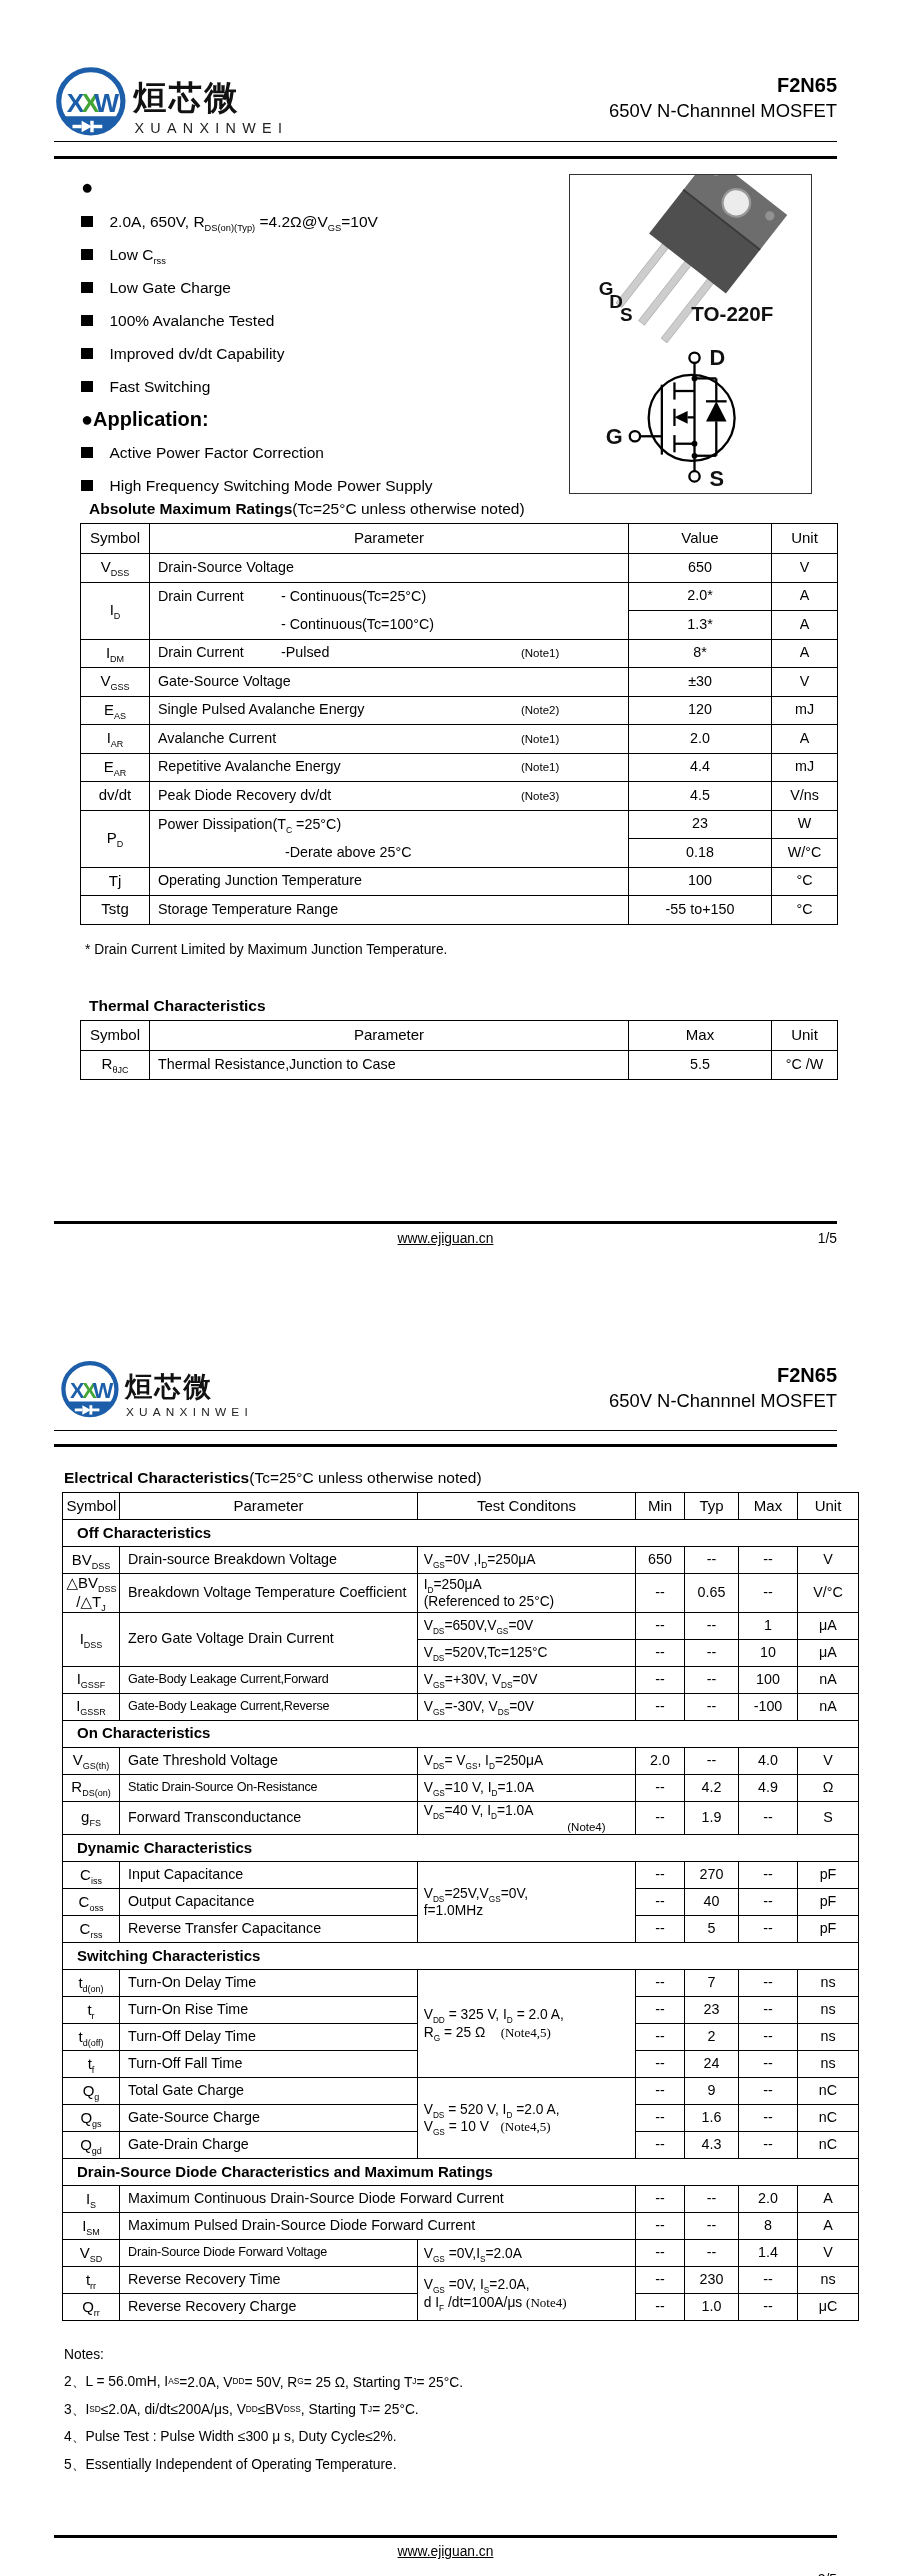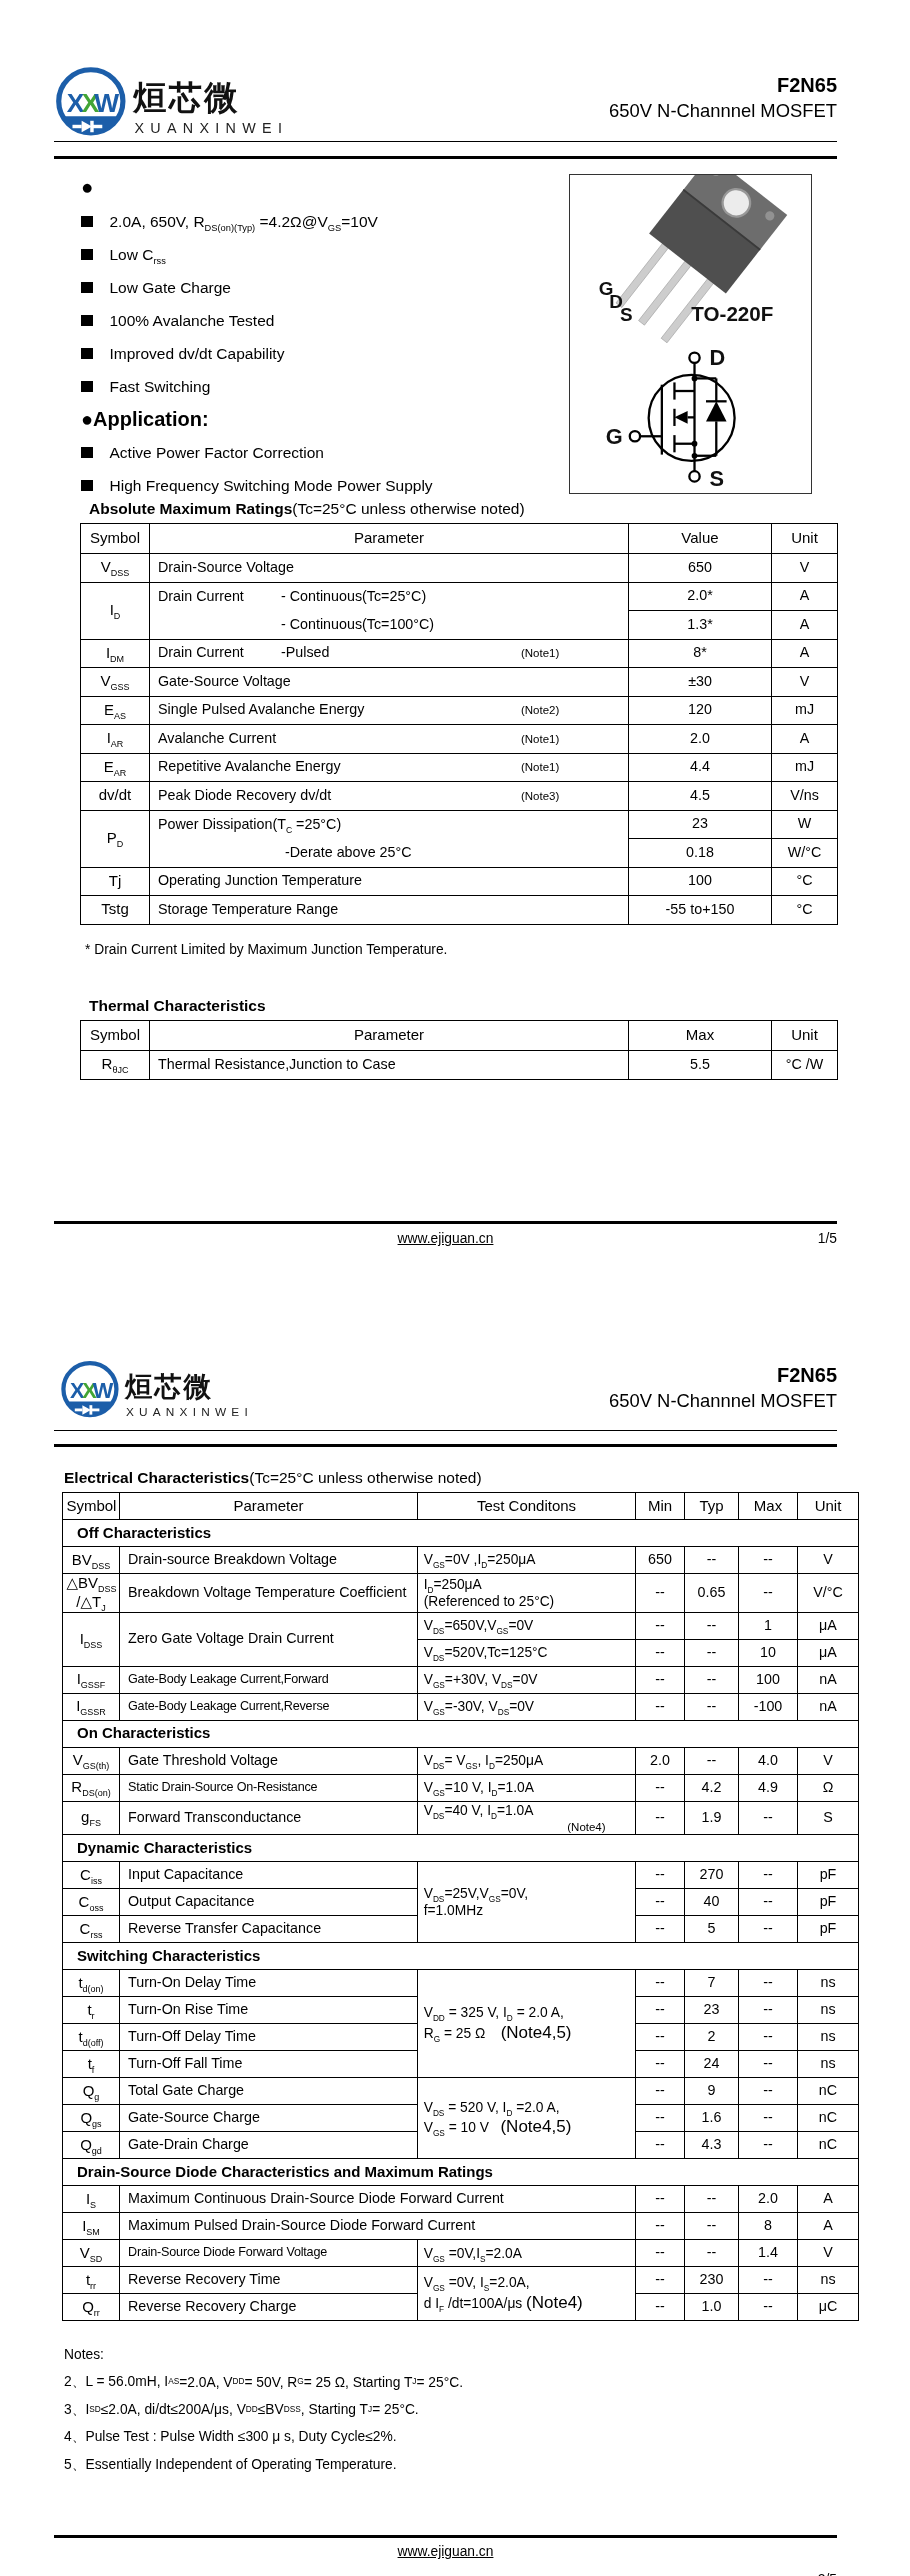--- a/index.html
+++ b/index.html
@@ -41,21 +41,21 @@
   .tbl td.param{text-align:left;padding-left:8px;}
   .tbl td.narrow{font-size:12.6px;letter-spacing:-0.2px;}
   .tbl td.cond{text-align:left;padding-left:5.7px;font-size:13.8px;}
   .tbl td.section{text-align:left;font-weight:bold;font-size:15px;height:24px;padding-left:14px;}
   .tbl td.h78{height:46px;}
   .tbl td.h70{height:41px;}
   sub{font-size:60%;line-height:0;}
   .flexp{display:flex;align-items:center;}
   .w1{display:inline-block;min-width:123px;}
   .nt{font-size:11.5px;margin-left:auto;margin-right:14%;}
-  .nt2{font-size:17px;}
+  .nt2{font-size:13px;font-family:Liberation Serif, serif;}
   .ntr{text-align:right;font-size:11.5px;padding-right:26px;margin-top:1.1px;}
   .idp{display:flex;flex-direction:column;}
   .idp > div{height:28px;display:flex;align-items:center;}
   .ind2{padding-left:127px;}
 
   .elec .tbl th,.elec .tbl td{height:26px;}
 
   .footnote{position:absolute;font-size:13.8px;}
 
   

